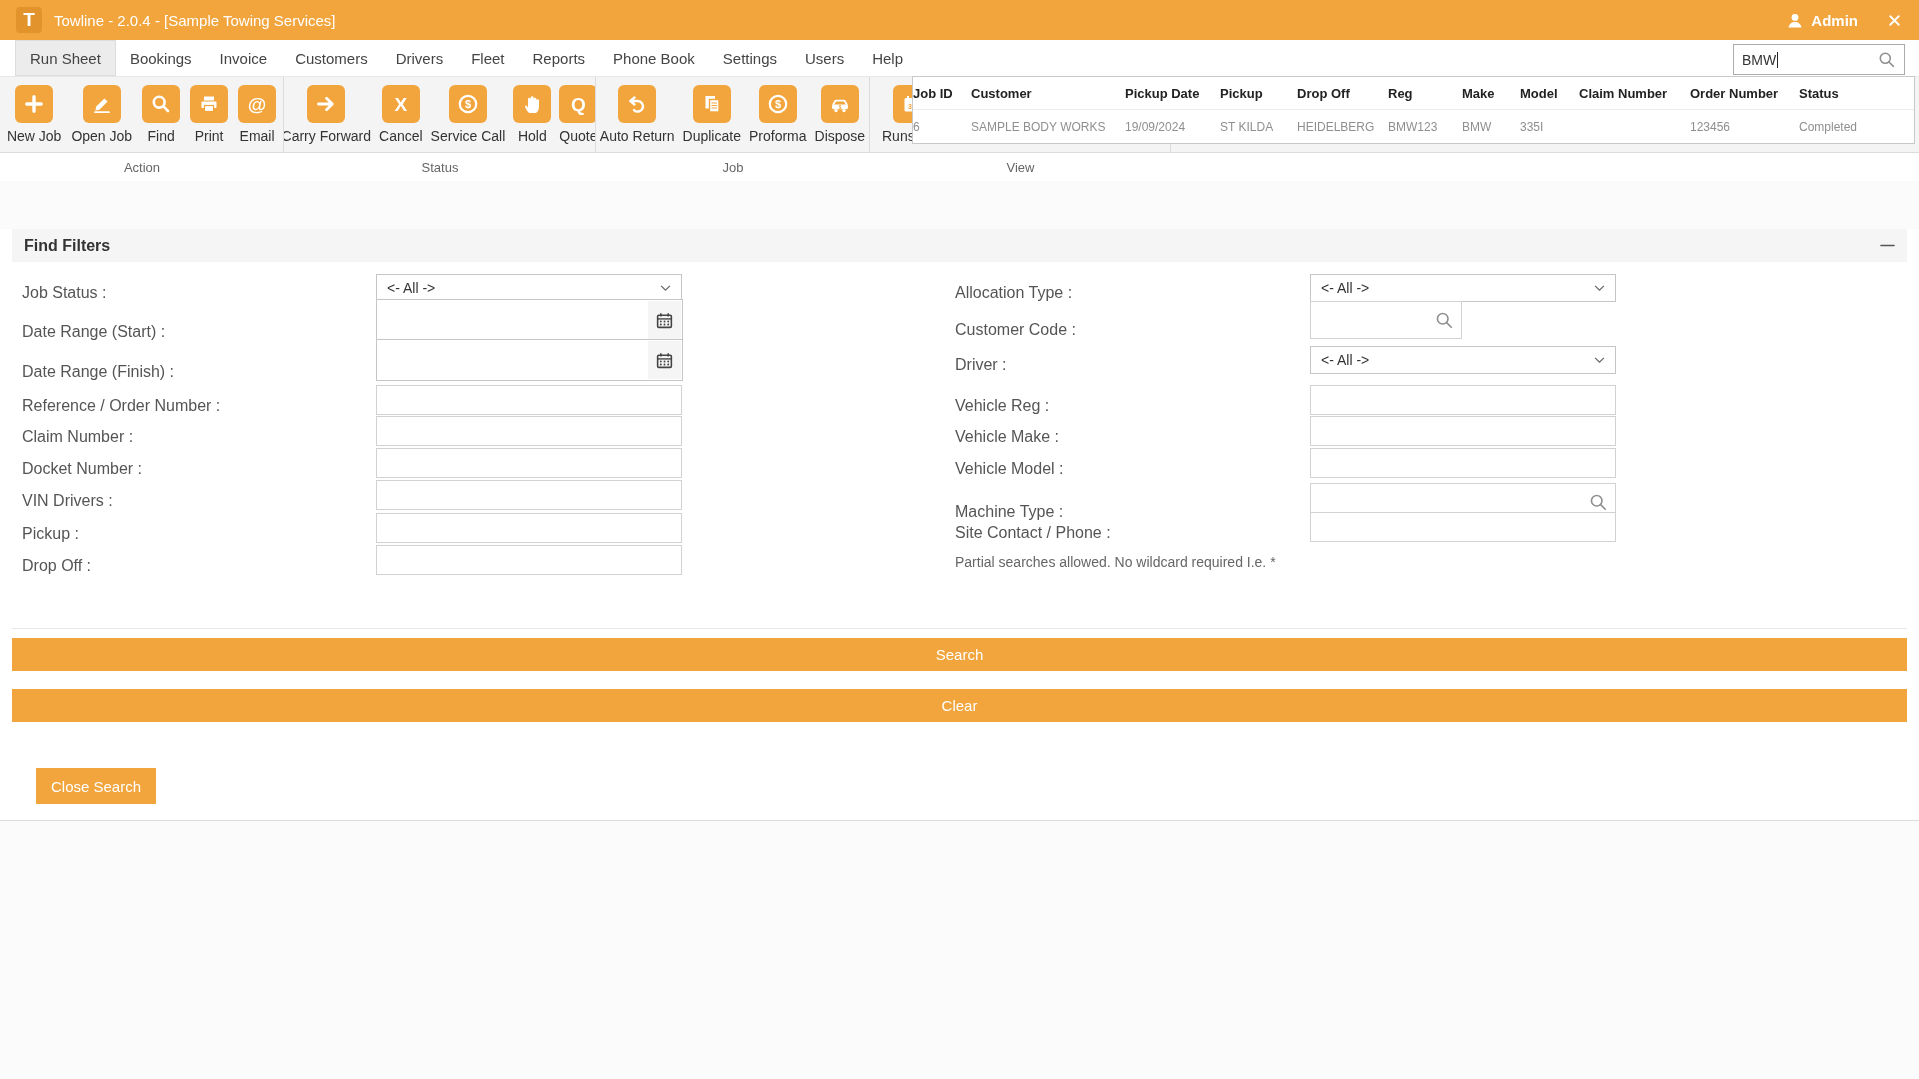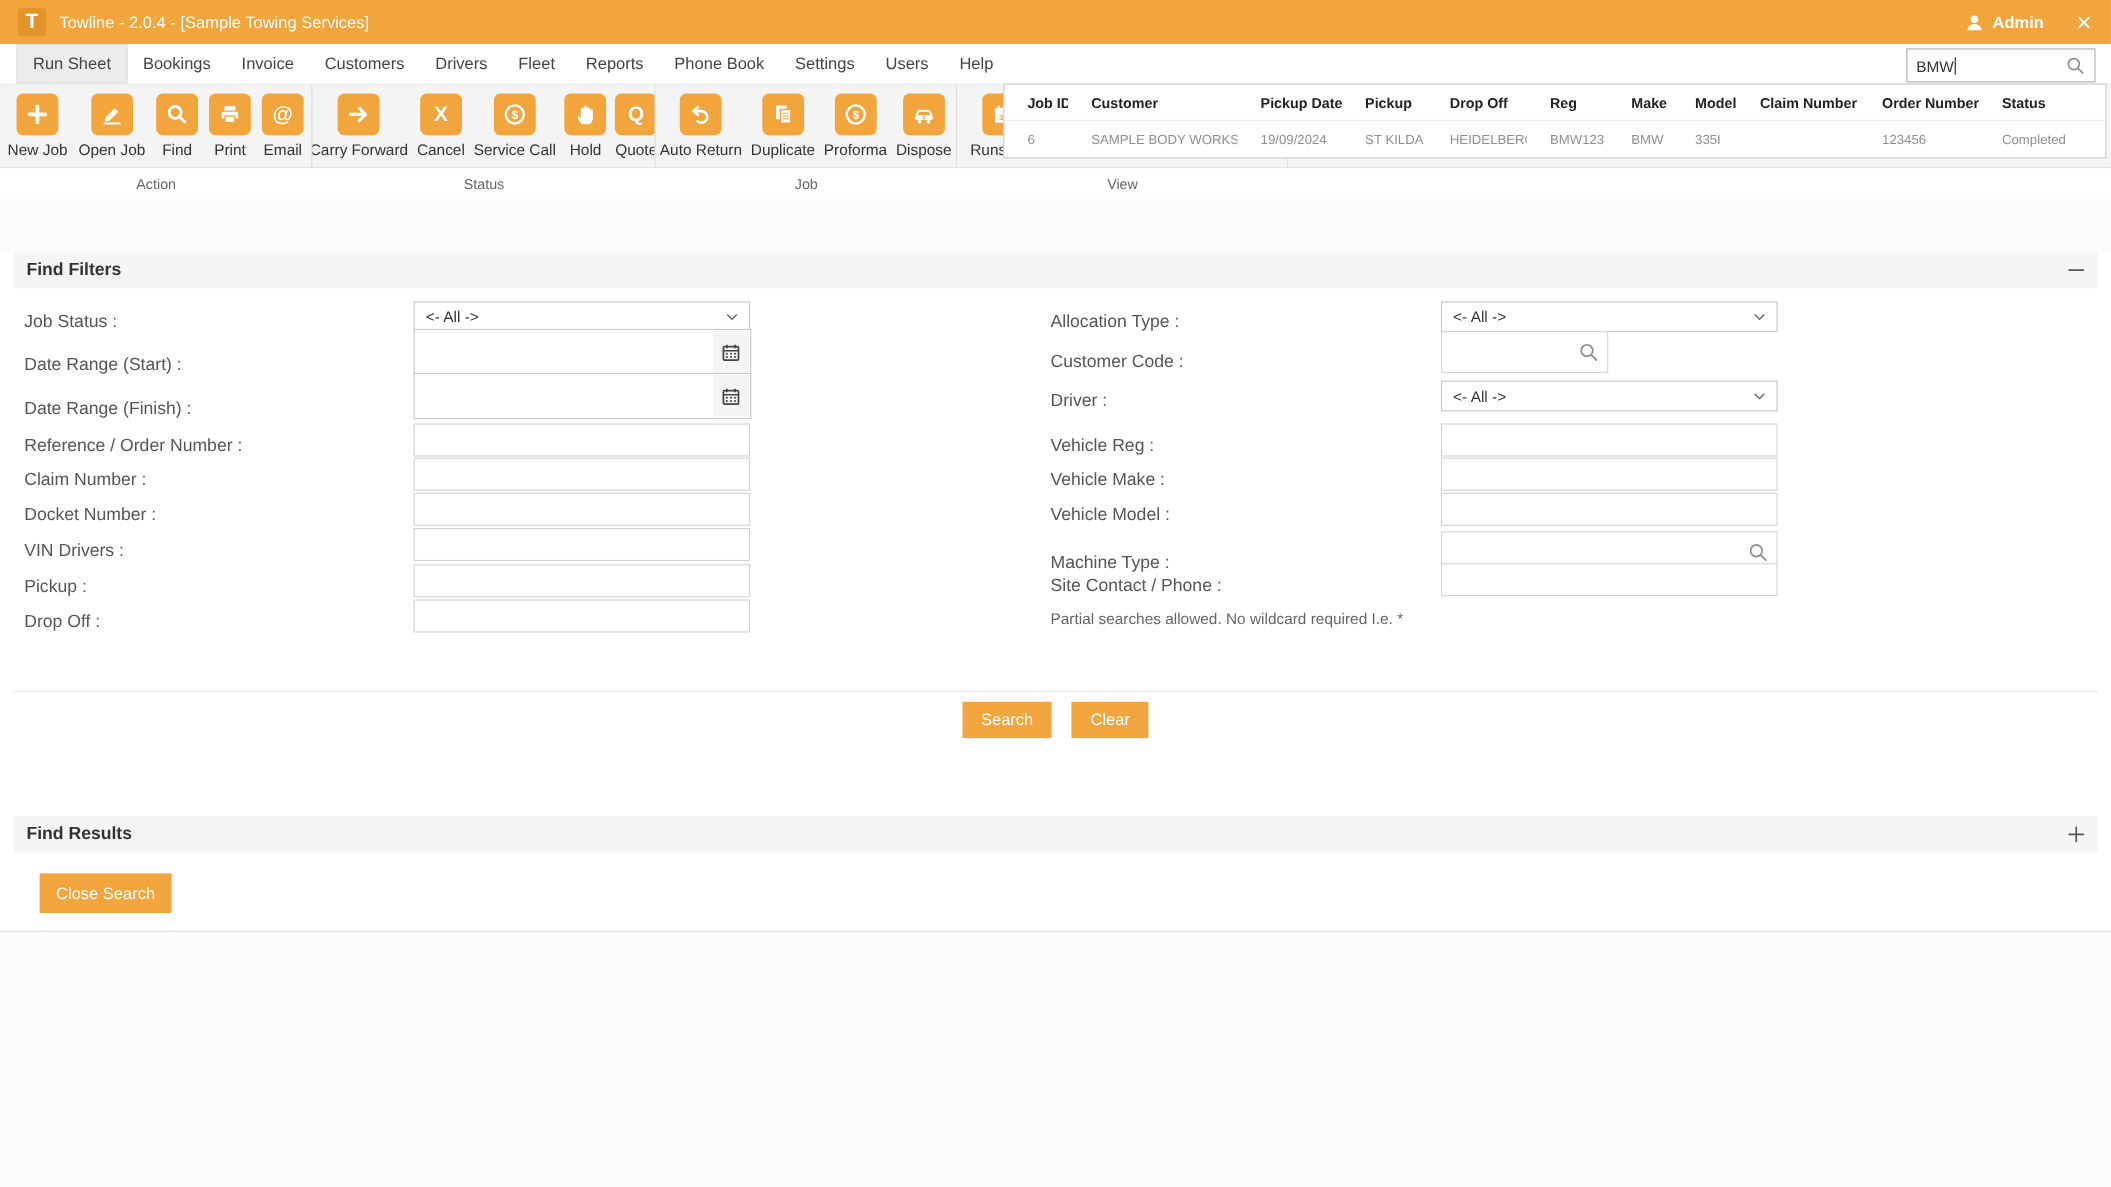--- a/index.html
+++ b/index.html
@@ -42,21 +42,21 @@
   .rlabel{font-size:14px;color:#333;margin-top:5px;white-space:nowrap;}
   .rnames{height:28px;display:flex;background:#fff;font-size:13px;color:#666;}
   .rname{display:flex;align-items:center;justify-content:center;}
   .n1{width:284px;}.n2{width:312px;}.n3{width:274px;}.n4{width:301px;}
 
   
   .dropdown{position:absolute;top:76px;left:912px;right:4px;background:#fff;border:1px solid #c9c9c9;z-index:25;}
   .drow{display:grid;grid-template-columns:58px 154px 95px 77px 91px 74px 58px 59px 111px 109px 1fr;align-items:center;height:33px;}
   .drow.head{font-weight:bold;font-size:13px;color:#222;border-bottom:1px solid #ededed;}
   .drow.body{font-size:12px;color:#8f8f8f;cursor:pointer;}
-  .dcell{padding-left:10px;white-space:nowrap;overflow:hidden;margin-left:11px;}
+  .dcell{white-space:nowrap;overflow:hidden;}
 
   
   .main-wrap{background:#fff;border-bottom:1px solid #dcdcdc;padding-bottom:16px;}
   .content{margin:21px 12px 0;}
   .section-header{height:33px;background:#f5f5f5;display:flex;align-items:center;padding:0 12px;margin-top:48px;}
   .sh-title{font-weight:bold;font-size:16px;color:#333;}
   .sh-icon{margin-left:auto;cursor:pointer;display:flex;align-items:center;}
   .filters-form{position:relative;height:366px;}
   .frow{position:absolute;display:flex;align-items:flex-end;gap:44px;}
   .frow.l{left:10px;}
@@ -68,21 +68,21 @@
   .fld.sel{width:306px;border:1px solid #c6c6c6;display:flex;align-items:center;justify-content:space-between;
            padding:0 10px;font-size:14px;color:#333;cursor:pointer;}
   .fld.txt{width:306px;border:1px solid #d2d2d2;cursor:text;}
   .fld.date{width:307px;border:1px solid #c6c6c6;cursor:text;}
   .fld.cc{width:152px;border:1px solid #d2d2d2;cursor:text;}
   .fld.mach{width:306px;border:1px solid #d2d2d2;cursor:text;}
   .calbtn{position:absolute;top:1px;right:1px;bottom:1px;width:33px;background:#f5f5f5;
           display:flex;align-items:center;justify-content:center;cursor:pointer;}
   .magin{position:absolute;right:7px;top:50%;transform:translateY(-50%);cursor:pointer;}
   .note{position:absolute;left:943px;top:292px;font-size:14px;color:#666;}
-  .actions-bar{border-top:1px solid #e8e8e8;padding:9px 0 27px;display:flex;justify-content:center;gap:18px;}
+  .actions-bar{border-top:1px solid #e8e8e8;padding:9px 0 27px;display:flex;justify-content:center;gap:18px;flex-direction:column;}
   .btn{background:var(--accent);color:#fff;border:none;font-size:15px;height:33px;padding:0 17px;
        font-family:inherit;cursor:pointer;}
   .section-header.results{margin-top:44px;}
   .close-search{margin:19px 0 0 24px;height:36px;padding:0 15px;}
 </style>
 </head>
 <body>
 
 <div class="app">
 
@@ -470,26 +470,18 @@
         </div>
 
         <div class="note">Partial searches allowed. No wildcard required I.e. *</div>
       </div>
 
       <div class="actions-bar">
         <button class="btn">Search</button>
         <button class="btn">Clear</button>
       </div>
 
-      <div class="section-header results">
-        <span class="sh-title">Find Results</span>
-        <span class="sh-icon">
-          <svg width="15" height="15" viewBox="0 0 15 15">
-              <path d="M7.5 1v13M1 7.5h13" stroke="#555" stroke-width="1.5" stroke-linecap="round"></path>
-            </svg>
-        </span>
-      </div>
 
       <button class="btn close-search">Close Search</button>
     </main>
   </div>
 
 </div>
 
 </body></html>

